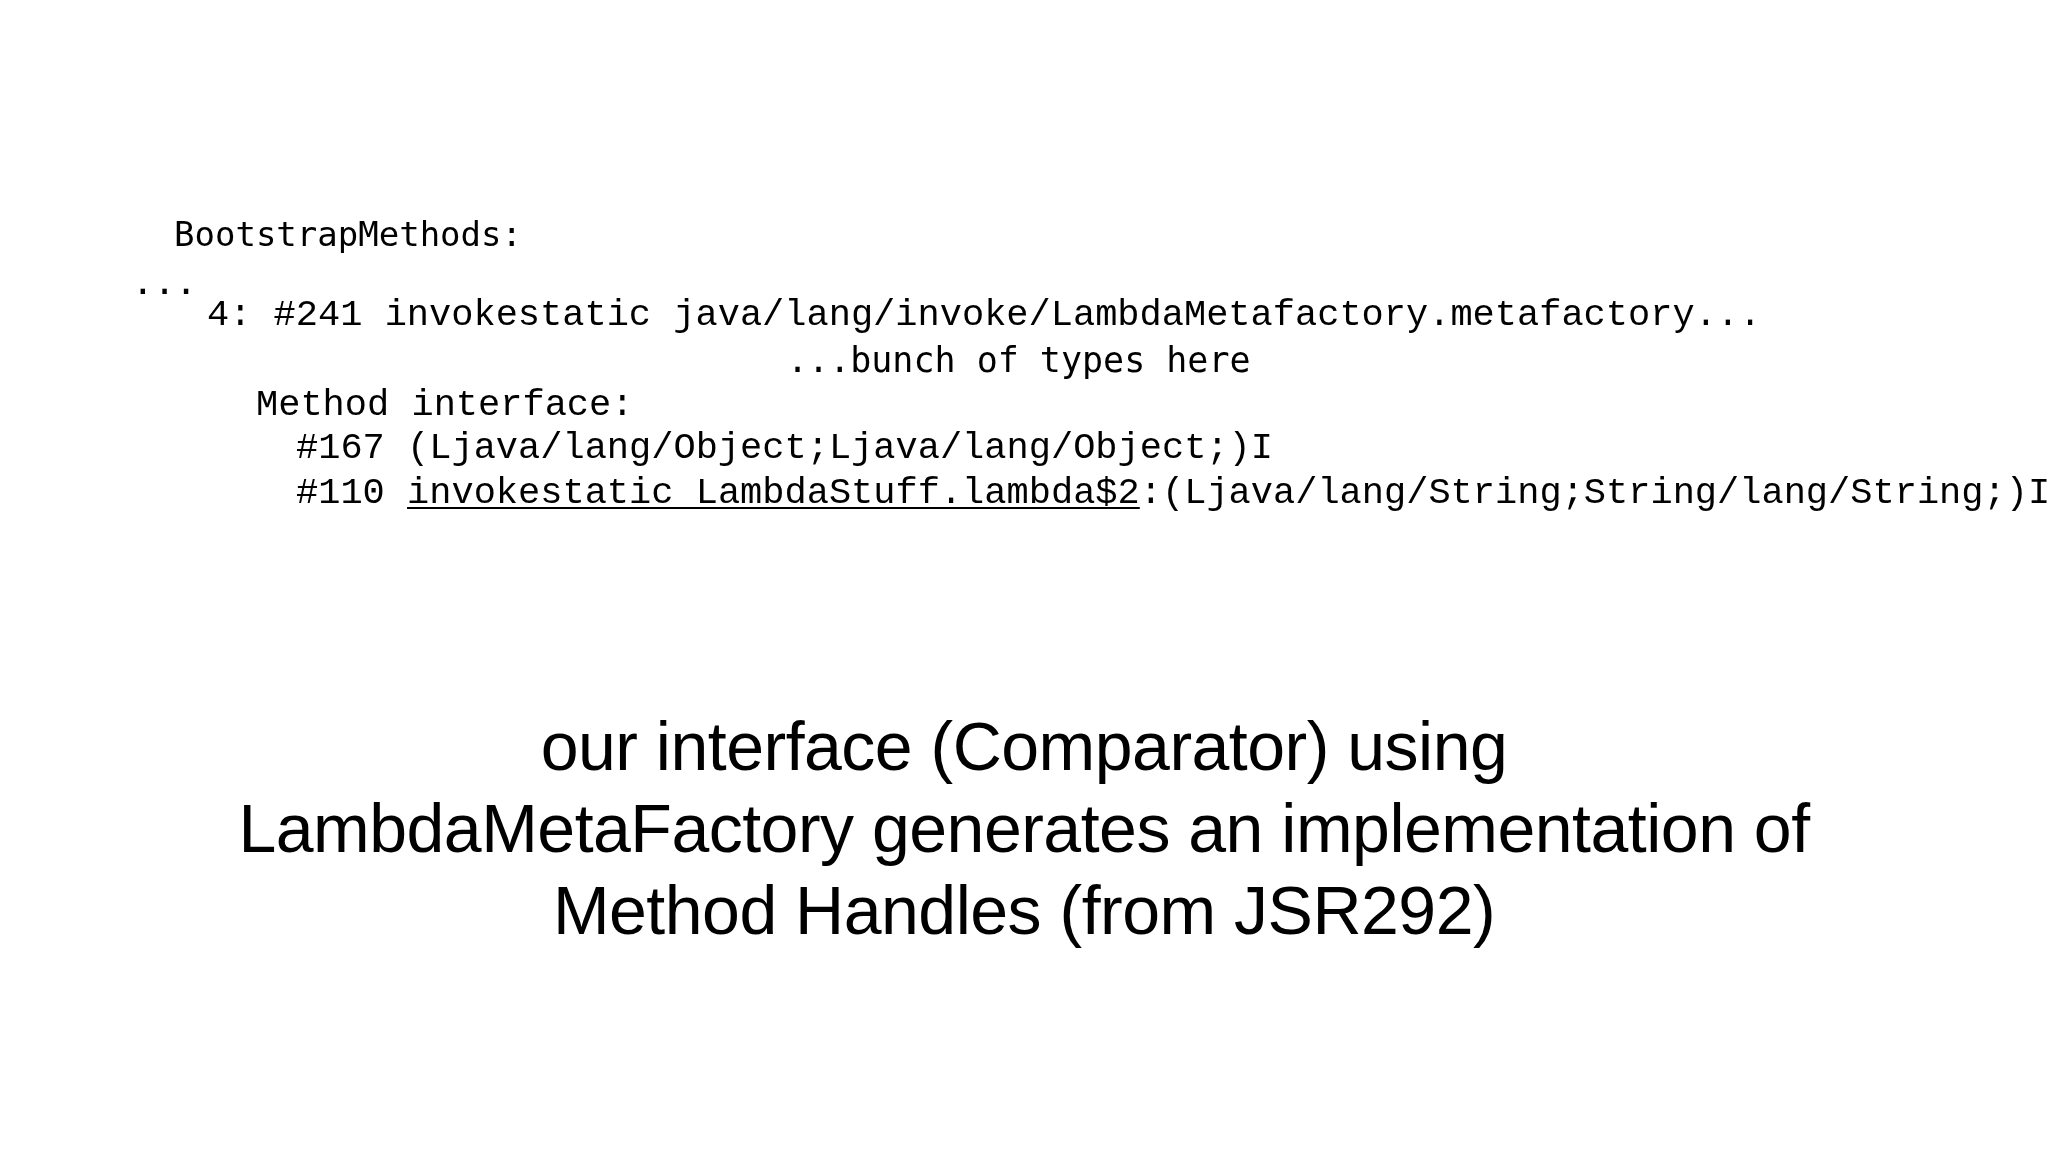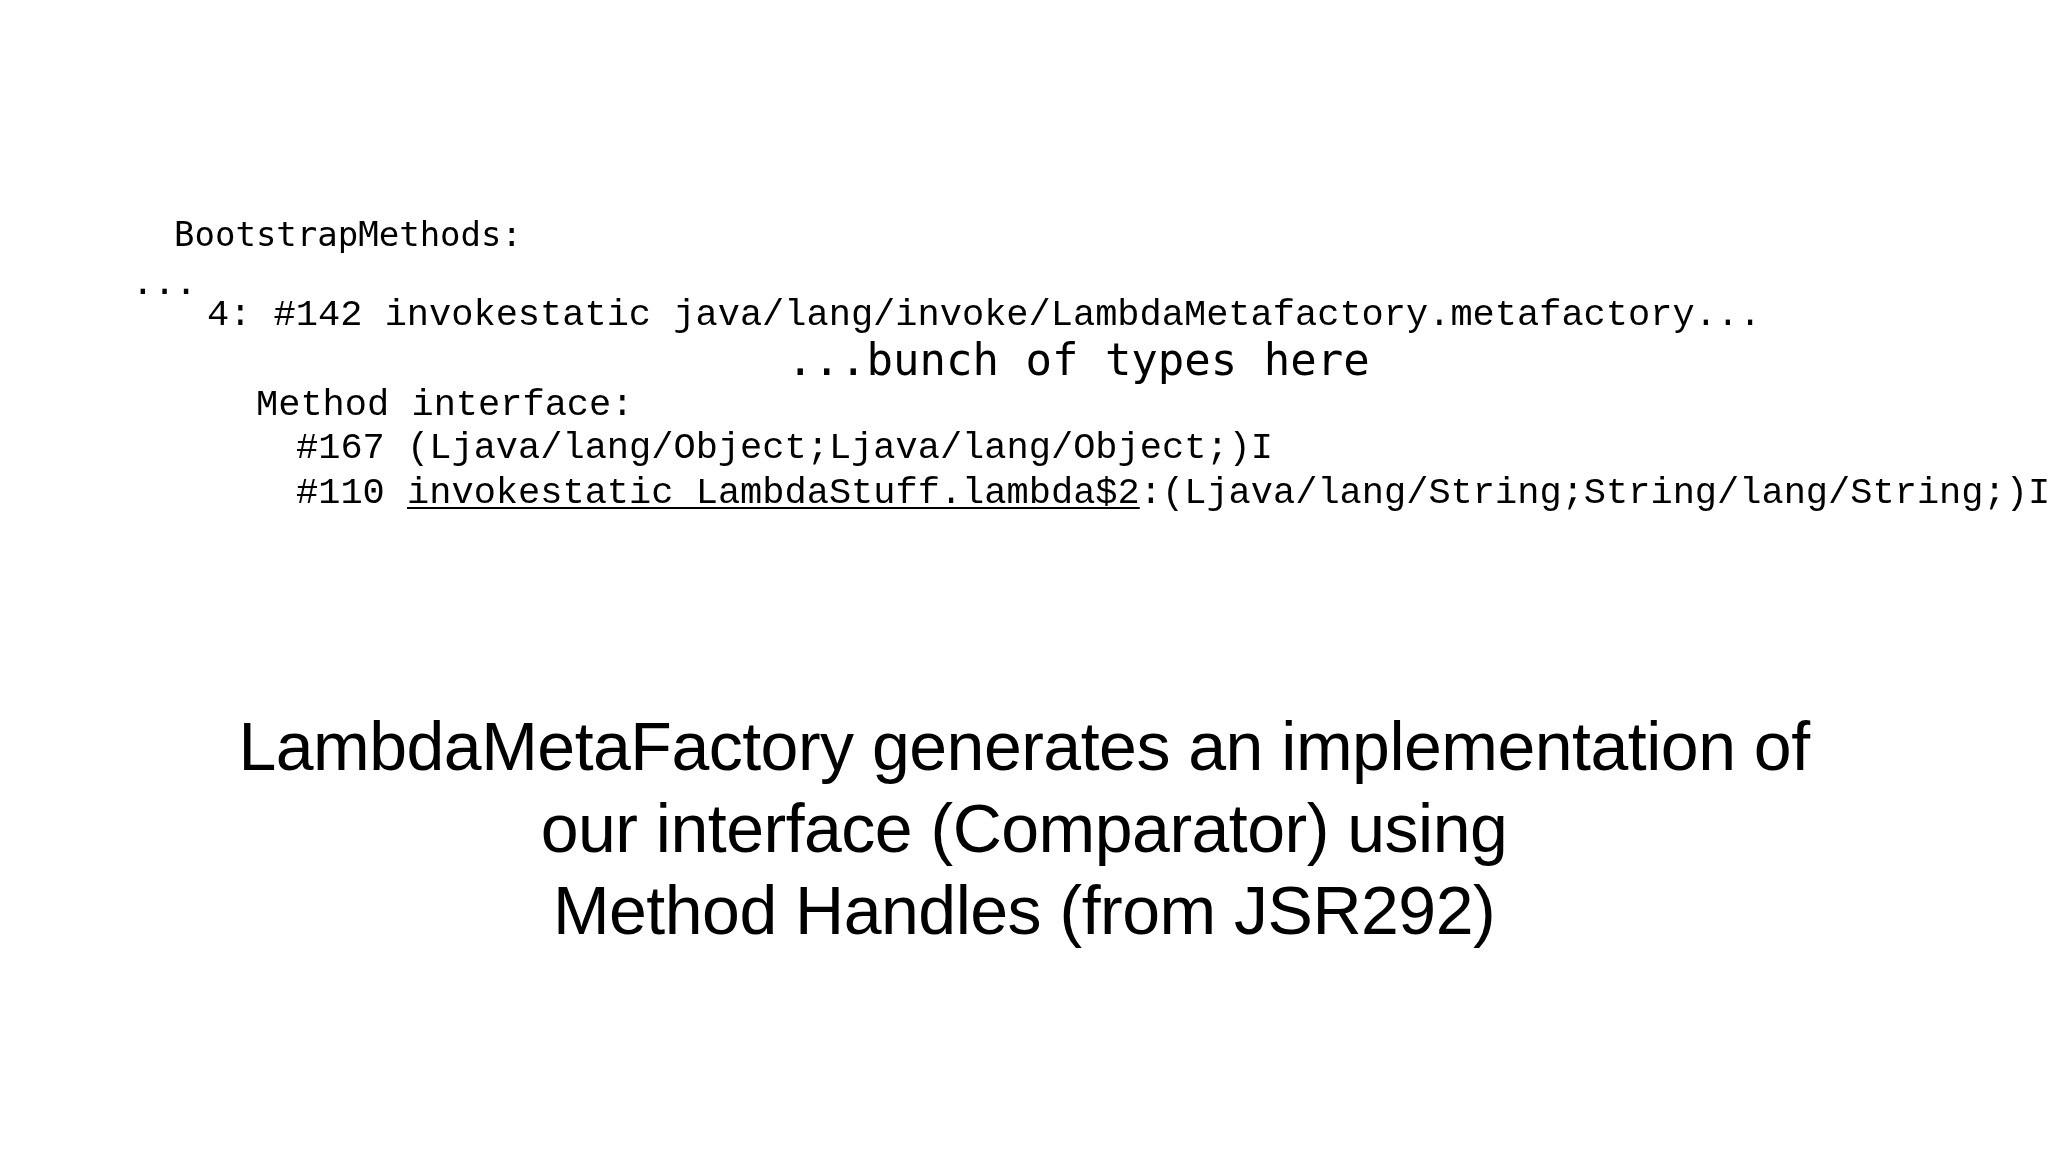--- a/index.html
+++ b/index.html
@@ -64,21 +64,21 @@
   }
 
   #line-bsm-4 {
     left: 207px;
     top: 295px;
   }
 
   #line-types {
     left: 787px;
     top: 340px;
-    font-size: 44px;
+    font-size: 35px;
   }
 
   #line-methodargs {
     left: 256px;
     top: 385px;
   }
 
   #line-167 {
     left: 296px;
     top: 428px;
@@ -125,32 +125,32 @@
 <body>
 
 <div id="slide">
 
   <div id="code-block">
 
     <div class="code-line mono-wide" id="line-bootstrap">BootstrapMethods:</div>
 
     <div class="code-line mono-wide" id="line-ellipsis">...</div>
 
-    <div class="code-line mono-narrow" id="line-bsm-4">4: #142 invokestatic java/lang/invoke/LambdaMetafactory.metafactory...</div>
+    <div class="code-line mono-narrow" id="line-bsm-4">4: #241 invokestatic java/lang/invoke/LambdaMetafactory.metafactory...</div>
 
     <div class="code-line mono-wide" id="line-types">...bunch of types here</div>
 
     <div class="code-line mono-narrow" id="line-methodargs">Method interface:</div>
 
     <div class="code-line mono-narrow" id="line-167">#167 (Ljava/lang/Object;Ljava/lang/Object;)I</div>
 
     <div class="code-line mono-narrow" id="line-168"><span>#110 </span><span class="underlined">invokestatic LambdaStuff.lambda$2</span><span>:(Ljava/lang/String;String/lang/String;)I</span></div>
 
 
   </div>
 
   <div id="headline">
+    <span class="headline-line">our interface (Comparator) using</span>
     <span class="headline-line">LambdaMetaFactory generates an implementation of</span>
-    <span class="headline-line">our interface (Comparator) using</span>
     <span class="headline-line">Method Handles (from JSR292)</span>
   </div>
 
 </div>
 
 </body></html>

